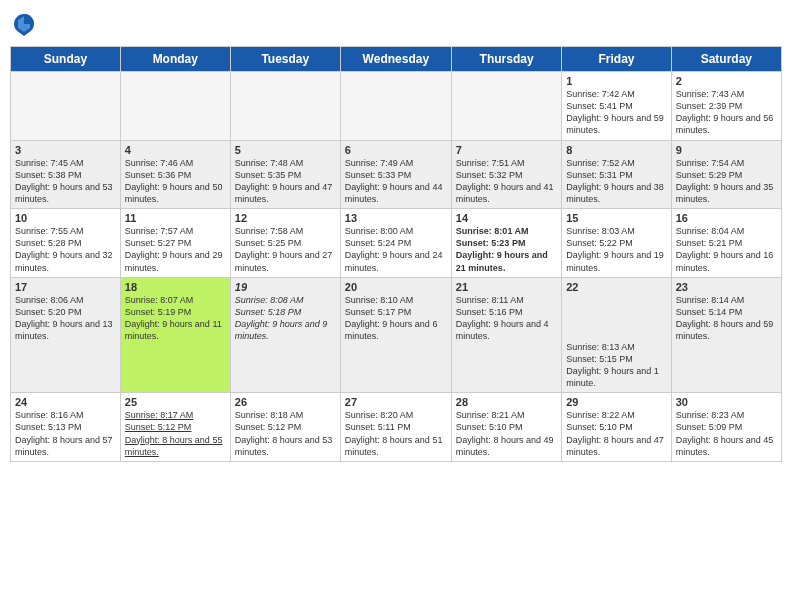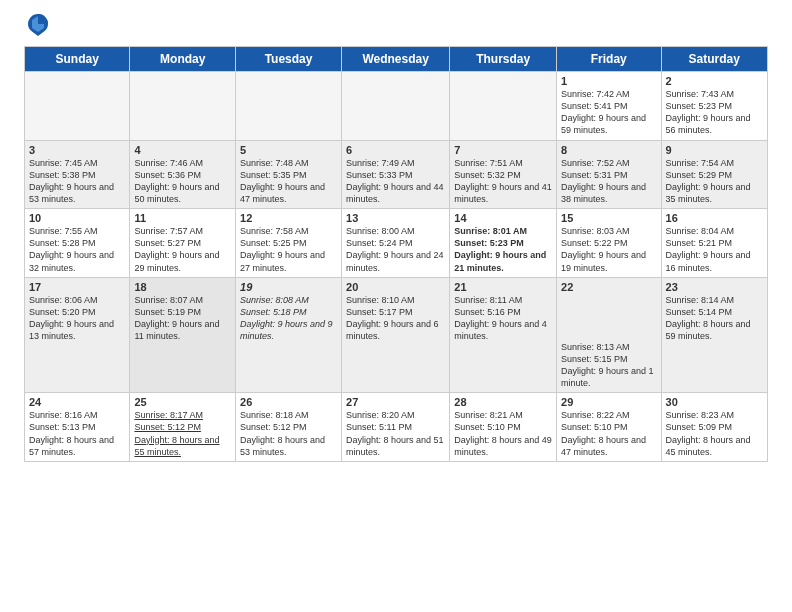--- a/index.html
+++ b/index.html
@@ -1,18 +1,18 @@
 <!DOCTYPE html>
 <html><head>
   <meta charset="utf-8">
   <style>
     * { margin: 0; padding: 0; box-sizing: border-box; }
     body { font-family: Arial, sans-serif; background: #fff; width: 792px; height: 612px; overflow: hidden; }
     
-    .page { width: 792px; height: 612px; padding: 10px 24px; }
+    .page { width: 792px; height: 612px; padding: 10px 10px; }
     
     .header { display: flex; justify-content: space-between; align-items: flex-start; margin-bottom: 8px; }
     
     .logo { display: flex; align-items: center; gap: 4px; }
     .logo-icon { width: 28px; height: 28px; }
     
     .title-block { text-align: right; }
     .month-title { font-size: 32px; font-weight: bold; color: #333; }
     .location { font-size: 14px; color: #555; }
     
@@ -88,21 +88,21 @@
           <td class="empty" style="background: rgb(245, 245, 245);"></td>
           <td>
             <span class="day-num">1</span>
             <div class="day-info" style="white-space: pre-line;">Sunrise: 7:42 AM
 Sunset: 5:41 PM
 Daylight: 9 hours and 59 minutes.</div>
           </td>
           <td>
             <span class="day-num">2</span>
             <div class="day-info" style="white-space: pre-line;">Sunrise: 7:43 AM
-Sunset: 5:23 PM
+Sunset: 2:39 PM
 Daylight: 9 hours and 56 minutes.</div>
           </td>
         </tr>
         <tr>
           <td style="background: rgb(238, 238, 238);">
             <span class="day-num">3</span>
             <div class="day-info" style="white-space: pre-line;">Sunrise: 7:45 AM
 Sunset: 5:38 PM
 Daylight: 9 hours and 53 minutes.</div>
           </td>
@@ -187,21 +187,21 @@
 Daylight: 9 hours and 16 minutes.</div>
           </td>
         </tr>
         <tr>
           <td style="background: rgb(238, 238, 238);">
             <span class="day-num">17</span>
             <div class="day-info" style="white-space: pre-line;">Sunrise: 8:06 AM
 Sunset: 5:20 PM
 Daylight: 9 hours and 13 minutes.</div>
           </td>
-          <td style="background: #e5e5e5; margin-left: 44px;">
+          <td style="background: #bef264; margin-left: 44px;">
             <span class="day-num">18</span>
             <div class="day-info" style="white-space: pre-line;">Sunrise: 8:07 AM
 Sunset: 5:19 PM
 Daylight: 9 hours and 11 minutes.</div>
           </td>
           <td style="background: rgb(238, 238, 238); font-style: italic;">
             <span class="day-num">19</span>
             <div class="day-info" style="white-space: pre-line;">Sunrise: 8:08 AM
 Sunset: 5:18 PM
 Daylight: 9 hours and 9 minutes.</div>

